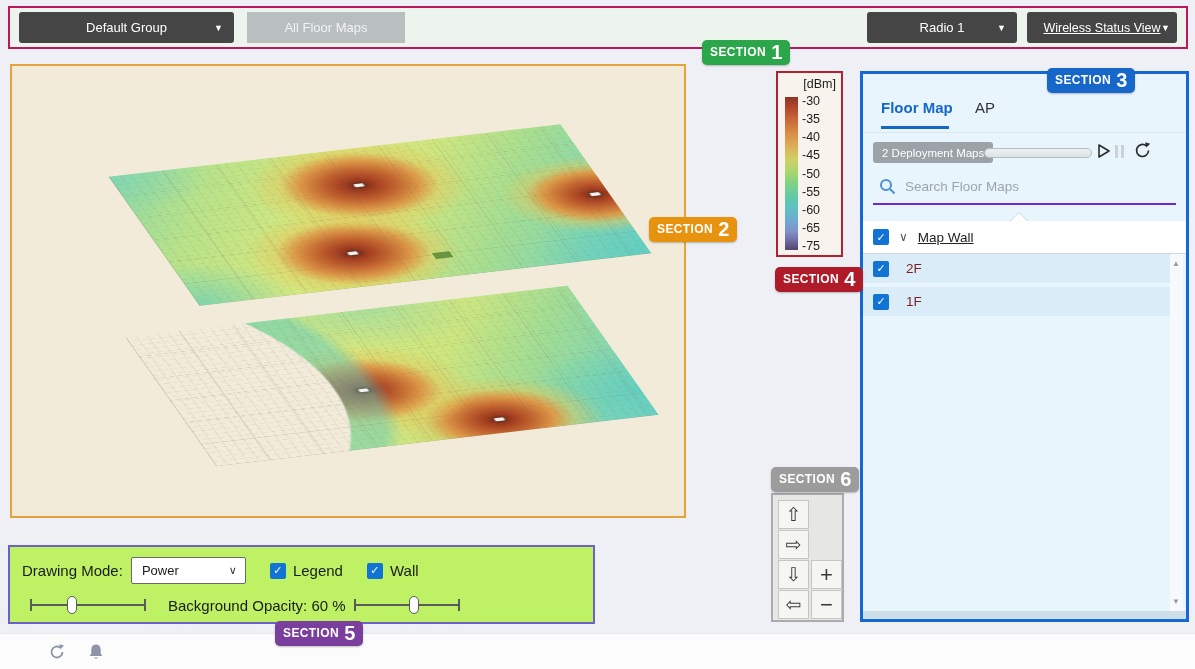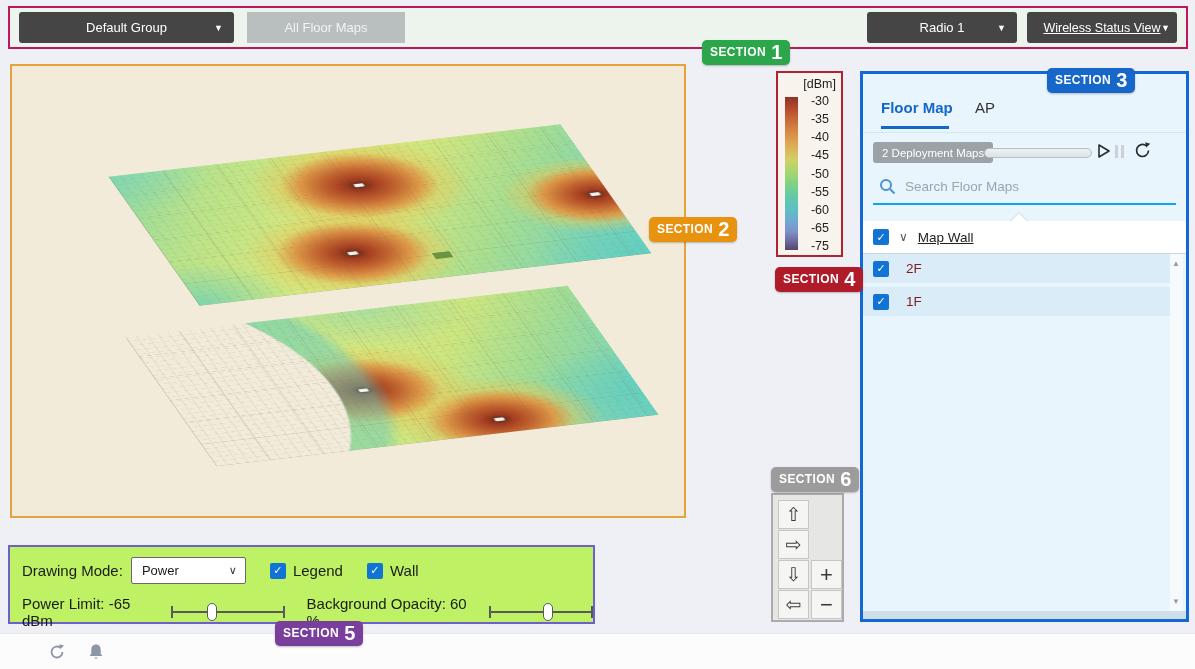--- a/index.html
+++ b/index.html
@@ -104,21 +104,21 @@
   .legend-title { position:absolute; right:5px; top:4px; font-size:12.5px; color:#1d1d1d; }
   .legend-bar {
     position:absolute; left:7px; top:24px; width:13px; height:153px;
     background:linear-gradient(180deg,
       #8e3327 0%, #b2472d 7%, #c96a38 15%, #d98e47 24%, #ddb158 33%,
       #cfd066 41%, #a8d66f 49%, #7fd184 57%, #62c9a8 65%, #5fc0c4 73%,
       #6fa9d2 81%, #7e92c8 88%, #6e6ba2 94%, #554669 100%);
   }
   .legend-ticks {
     position:absolute; left:24px; top:22px; height:158px; width:36px;
-    display:flex; flex-direction:column; justify-content:space-between;align-items:center;
+    display:flex; flex-direction:column; justify-content:space-between;
   }
   .legend-ticks span { font-size:12.5px; line-height:13px; color:#1d1d1d; }
 
   
   .panel {
     position:absolute; left:860px; top:71px; width:329px; height:551px;
     border:3px solid #1468d6; background:#e9f5fd; z-index:4;
   }
   .tab { position:absolute; top:25px; font-size:15px; cursor:pointer; }
   .tab-floor { left:18px; color:#1467c8; font-weight:bold; }
@@ -137,21 +137,21 @@
     background:linear-gradient(180deg,#eef1f3,#dde2e6);
   }
   .icon-btn { position:absolute; background:none; border:none; cursor:pointer; }
   .play-btn    { left:233px; top:69px; }
   .pause-btn   { left:252px; top:71px; display:flex; gap:3px; }
   .pause-btn i { display:block; width:3px; height:13px; background:#ccd1d5; }
   .refresh-btn { left:270px; top:67px; }
 
   .search-box {
     position:absolute; left:10px; top:100px; width:303px; height:31px;
-    border-bottom:2px solid #0ea5e9;
+    border-bottom:2px solid #6d28d9;
     display:flex; align-items:center; gap:9px; padding:0 2px 4px 6px;
   }
   .search-box input {
     flex:1; border:none; outline:none; background:transparent;
     font-size:13.5px; color:#333; font-family:"Liberation Sans",sans-serif;
   }
   .search-box input::placeholder { color:#9aa5b0; }
 
   .notch {
     position:absolute; left:147px; top:139px; width:0; height:0; z-index:6;
@@ -396,21 +396,20 @@
       <span class="ck-label">Legend</span>
     </div>
     <div class="ck-group">
       <div class="cb">
         <span>✓</span>
       </div>
       <span class="ck-label">Wall</span>
     </div>
   </div>
   <div class="ctl-row2">
-    <span class="ctl-label">Power Limit: -65 dBm</span>
     <div class="slider slider-power">
       <div class="endtick et-l"></div>
       <div class="track"></div>
       <div class="endtick et-r"></div>
       <div class="thumb"></div>
     </div>
     <span class="ctl-label row2-label2">Background Opacity: 60 %</span>
     <div class="slider slider-opacity">
       <div class="endtick et-l"></div>
       <div class="track"></div>

